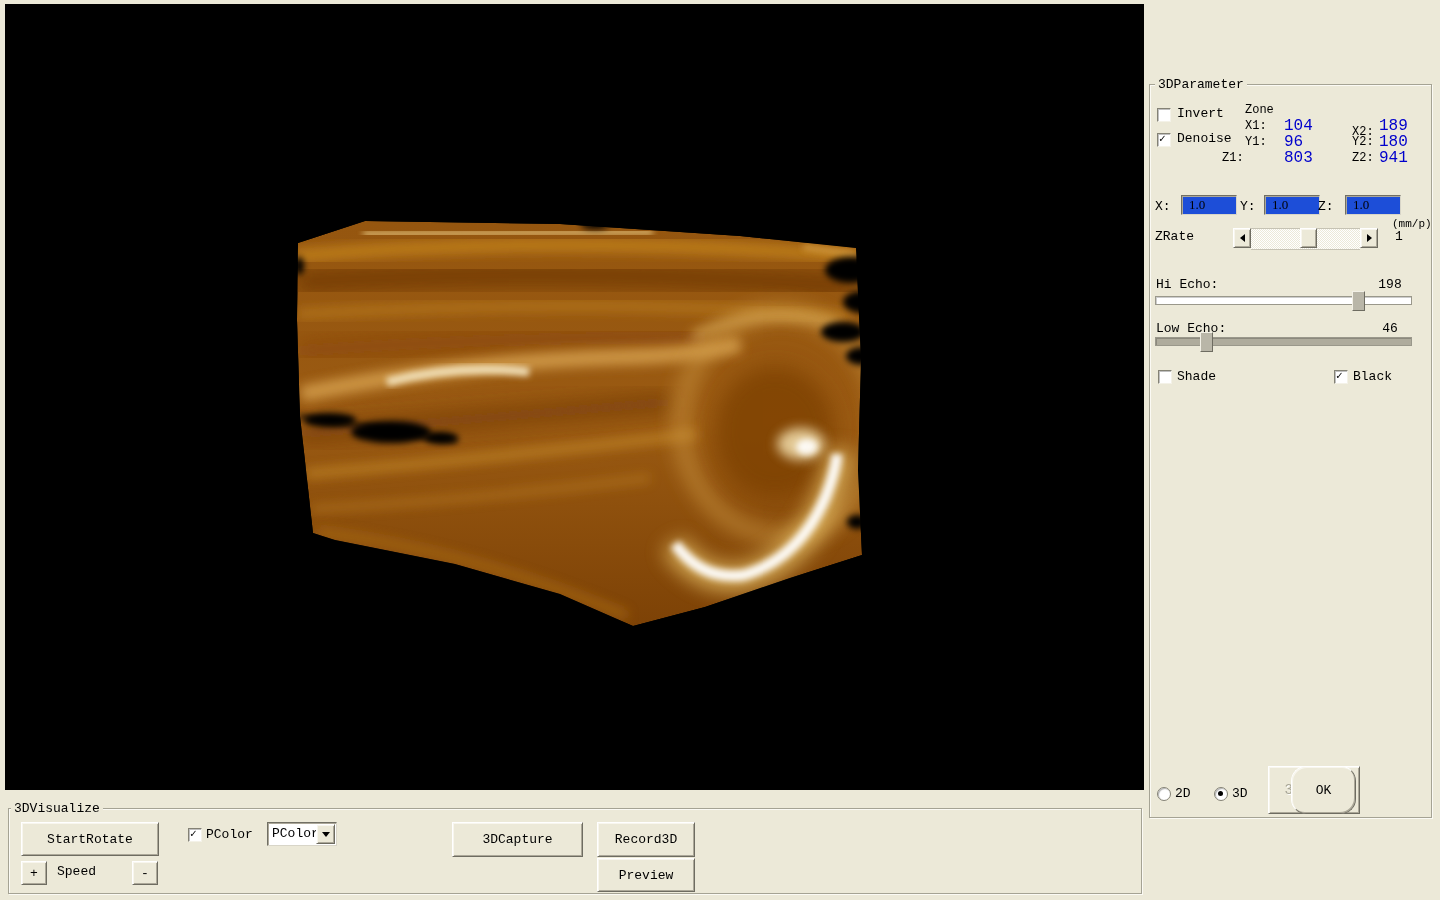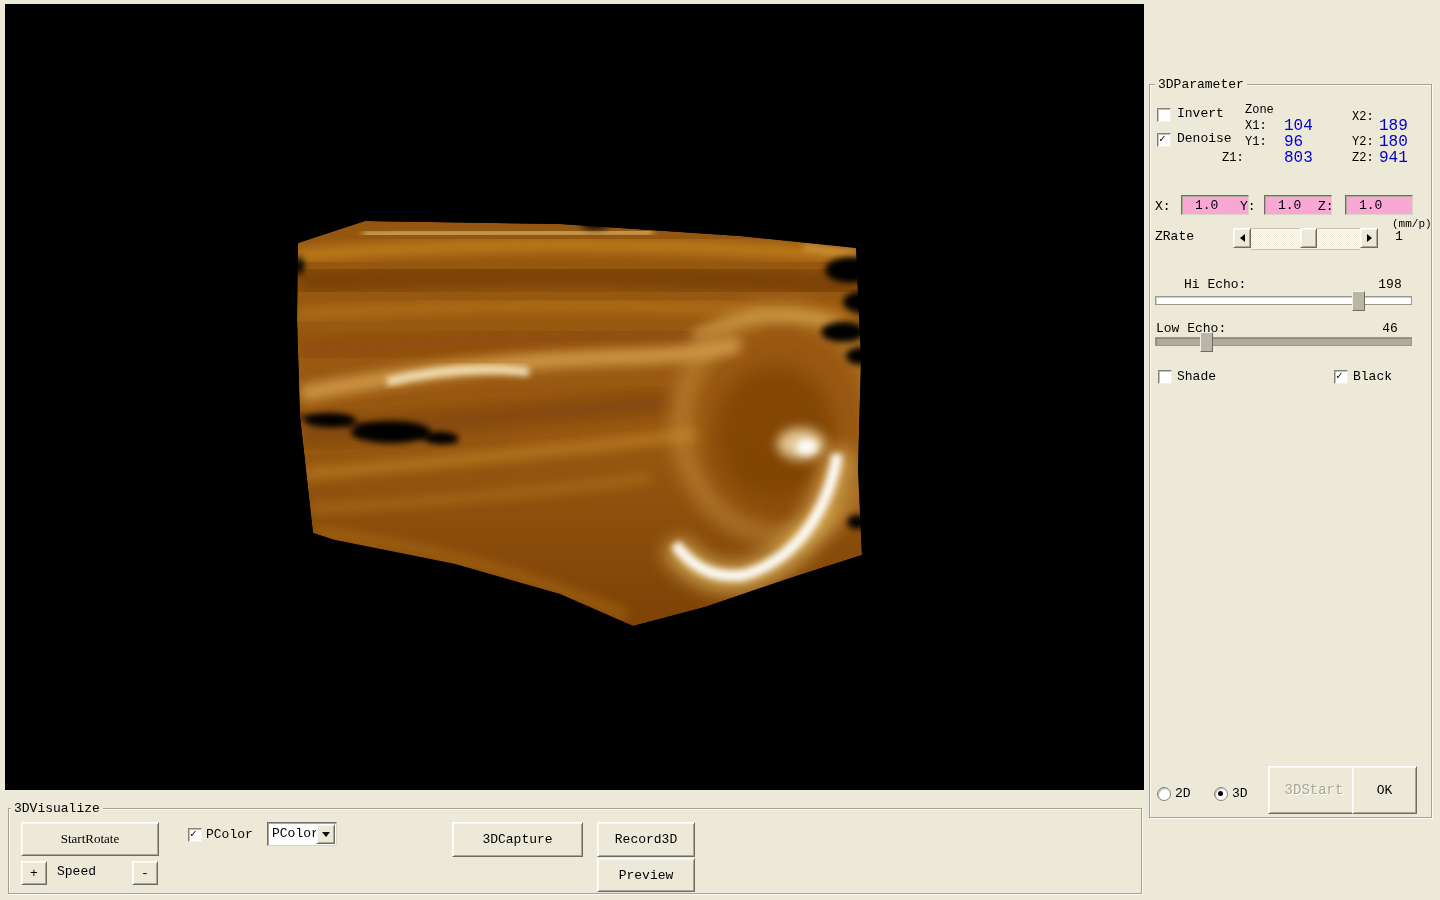--- a/index.html
+++ b/index.html
@@ -51,25 +51,25 @@
   .check-icon{position:absolute;left:1px;top:-1px;font-size:11px;line-height:12px;font-weight:bold;}
   .check-icon::before{content:"✓";}
   .radio{
     position:absolute;width:12px;height:12px;border-radius:50%;background:#fff;
     border:1px solid #848275;box-shadow:inset 1px 1px 1px rgba(0,0,0,.3);z-index:2;
   }
   .dot-icon{position:absolute;left:3px;top:3px;width:5px;height:5px;border-radius:50%;background:#000;}
 
   
   .tin{
-    position:absolute;background:#f9a8d4;
+    position:absolute;background:#1d4ed8;
     border:1px solid;border-color:#716F64 #D8D5C8 #D8D5C8 #716F64;
     box-shadow:inset 1px 1px 0 #ACA899;
-    font-family:Liberation Mono, monospace;
-    font-size:13px;padding:1px 13px;z-index:2;
+    font-family:Liberation Serif, serif;
+    font-size:13px;padding:1px 7px;z-index:2;
   }
 
   
   .track{position:absolute;height:7px;border:1px solid #9A988B;box-shadow:inset 1px 1px 0 rgba(0,0,0,.2);z-index:1;}
   .track.hi{background:#FFFFFF;}
   .track.lo{background:#AFAC9D;}
   .thumb{
     position:absolute;width:11px;height:18px;background:#B9B6A8;
     border:1px solid;border-color:#F2F0E6 #6E6C61 #6E6C61 #F2F0E6;z-index:2;
   }
@@ -202,21 +202,21 @@
   <span class="cb" style="left:1157px;top:108px;"></span>
   <span class="lbl" style="left:1177px;top:106px;">Invert</span>
   <span class="cb" style="left:1157px;top:133px;">
       <span class="check-icon"></span>
     </span>
   <span class="lbl" style="left:1177px;top:131px;">Denoise</span>
 
   <span class="zlbl" style="left:1245px;top:103px;">Zone</span>
   <span class="zlbl" style="left:1245px;top:119px;">X1:</span>
   <span class="zval" style="left:1284px;top:119px;">104</span>
-  <span class="zlbl" style="left:1352px;top:110px;text-align:right;">X2:</span>
+  <span class="zlbl" style="left:1352px;top:125px;text-align:right;">X2:</span>
   <span class="zval" style="left:1379px;top:119px;">189</span>
   <span class="zlbl" style="left:1245px;top:135px;">Y1:</span>
   <span class="zval" style="left:1284px;top:135px;">96</span>
   <span class="zlbl" style="left:1352px;top:135px;">Y2:</span>
   <span class="zval" style="left:1379px;top:135px;">180</span>
   <span class="zlbl" style="left:1222px;top:151px;">Z1:</span>
   <span class="zval" style="left:1284px;top:151px;">803</span>
   <span class="zlbl" style="left:1352px;top:151px;">Z2:</span>
   <span class="zval" style="left:1379px;top:151px;">941</span>
 
@@ -234,21 +234,21 @@
     <div class="sb-btn" style="left:0;">
         <span class="tri-left"></span>
       </div>
     <div class="sb-btn" style="right:0;">
         <span class="tri-right"></span>
       </div>
     <div class="sb-thumb" style="left:67px;"></div>
   </div>
   <span class="lbl" style="left:1395px;top:229px;">1</span>
 
-  <span class="lbl" style="left:1156px;top:277px;margin-left:28px;">Hi Echo:</span>
+  <span class="lbl" style="left:1156px;top:277px;">Hi Echo:</span>
   <span class="sval" style="left:1370px;top:277px;width:40px;">198</span>
   <div class="track hi" style="left:1155px;top:296px;width:255px;"></div>
   <div class="thumb" style="left:1352px;top:291px;"></div>
 
   <span class="lbl" style="left:1156px;top:321px;">Low Echo:</span>
   <span class="sval" style="left:1370px;top:321px;width:40px;">46</span>
   <div class="track lo" style="left:1155px;top:337px;width:255px;"></div>
   <div class="thumb" style="left:1200px;top:332px;"></div>
 
   <span class="cb" style="left:1158px;top:370px;"></span>
@@ -259,26 +259,26 @@
   <span class="lbl" style="left:1353px;top:369px;">Black</span>
 
   <span class="radio" style="left:1157px;top:787px;"></span>
   <span class="lbl" style="left:1175px;top:786px;font-family:Liberation Mono, monospace;">2D</span>
   <span class="radio" style="left:1214px;top:787px;">
       <span class="dot-icon"></span>
     </span>
   <span class="lbl" style="left:1232px;top:786px;">3D</span>
 
   <div class="btn disabled" style="left:1268px;top:766px;width:90px;height:46px;font-size:14px;">3DStart</div>
-  <div class="btn" style="left:1352px;top:766px;width:63px;height:46px;">OK</div>
+  <div class="btn" style="left:1291px;top:766px;width:63px;height:46px;border-radius:15px;">OK</div>
 
   <div class="groupbox" style="left:8px;top:808px;width:1132px;height:84px;"></div>
   <span class="grouplabel" style="left:11px;top:802px;">3DVisualize</span>
 
-  <div class="btn" style="left:21px;top:822px;width:136px;height:32px;font-family:Liberation Serif, serif;">StartRotate</div>
+  <div class="btn" style="left:21px;top:822px;width:136px;height:32px;">StartRotate</div>
 
   <div class="btn" style="left:21px;top:861px;width:24px;height:22px;">+</div>
   <span class="lbl" style="left:57px;top:864px;">Speed</span>
   <div class="btn" style="left:132px;top:861px;width:24px;height:22px;">-</div>
 
   <span class="cb" style="left:188px;top:828px;">
       <span class="check-icon"></span>
     </span>
   <span class="lbl" style="left:206px;top:827px;">PColor</span>
 

